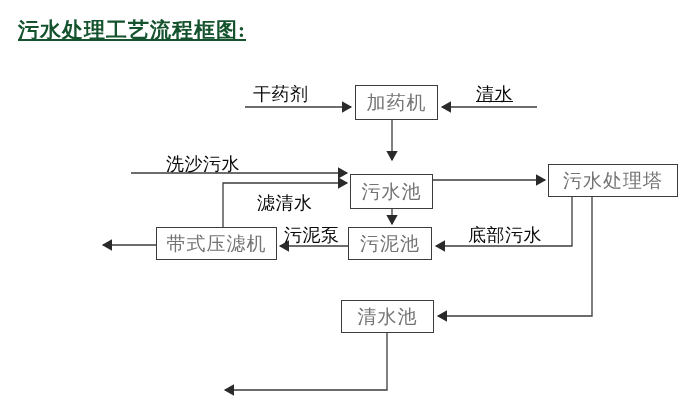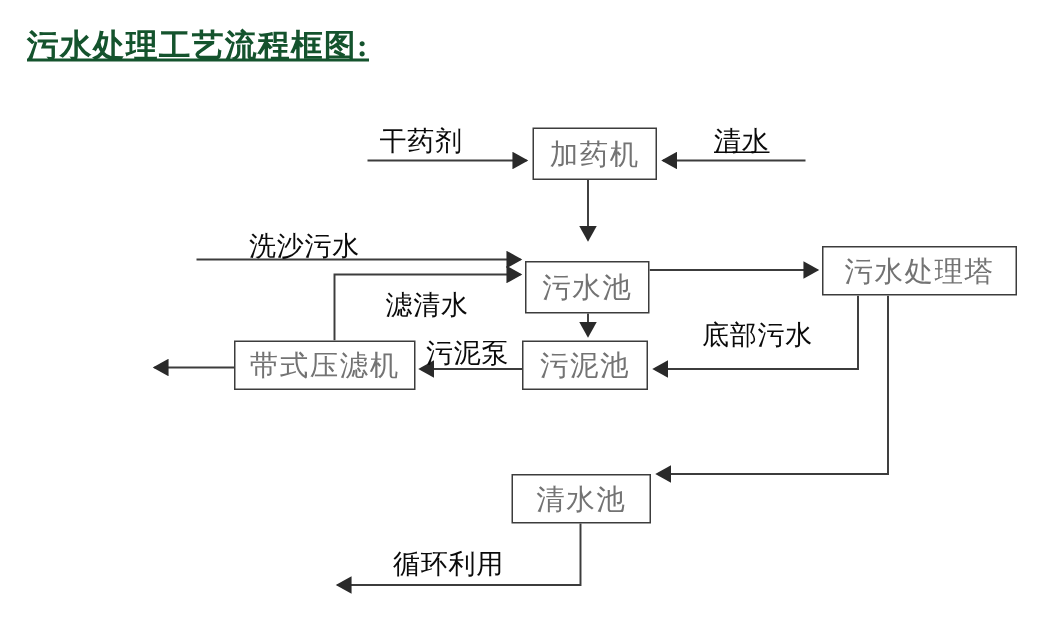--- a/index.html
+++ b/index.html
@@ -48,28 +48,28 @@
     color: #0a0a0a;
     white-space: nowrap;
     text-align: center;
   }
   
   .n-dosing   { left: 355px; top: 85px;  width: 83px;  height: 35px; }
   .n-sewage   { left: 350px; top: 163px; width: 83px;  height: 35px; margin-top: 11px; }
   .n-tower    { left: 548px; top: 164px; width: 130px; height: 33px; }
   .n-sludge   { left: 348px; top: 227px; width: 84px;  height: 33px; }
   .n-press    { left: 156px; top: 227px; width: 121px; height: 33px; }
-  .n-clear    { left: 341px; top: 300px; width: 93px;  height: 33px; margin-top: 16px; }
+  .n-clear    { left: 341px; top: 300px; width: 93px;  height: 33px; }
   
   .l-dry      { left: 253px; top: 82px; }
   .l-water    { left: 476px; top: 82px; text-decoration: underline; }
   .l-sand     { left: 166px; top: 152px; }
   .l-filtered { left: 257px; top: 191px; }
   .l-spump    { left: 450px; top: 149px; }
-  .l-bottom   { left: 468px; top: 211px; }
+  .l-bottom   { left: 468px; top: 223px; }
   .l-mpump    { left: 284px; top: 223px; }
   .l-mudcake  { left: 16px;  top: 225px; }
   .l-recycle  { left: 262px; top: 364px; }
 </style>
 </head>
 <body>
 
 <div class="canvas">
 
   <h1 class="title">污水处理工艺流程框图:</h1>
@@ -102,15 +102,14 @@
   <div class="node n-sludge">污泥池</div>
   <div class="node n-press">带式压滤机</div>
   <div class="node n-clear">清水池</div>
 
   <div class="lbl l-dry">干药剂</div>
   <div class="lbl l-water">清水</div>
   <div class="lbl l-sand">洗沙污水</div>
   <div class="lbl l-filtered">滤清水</div>
   <div class="lbl l-bottom">底部污水</div>
   <div class="lbl l-mpump">污泥泵</div>
-  <div class="lbl l-recycle">循环利用</div>
 
 </div>
 
 </body></html>

